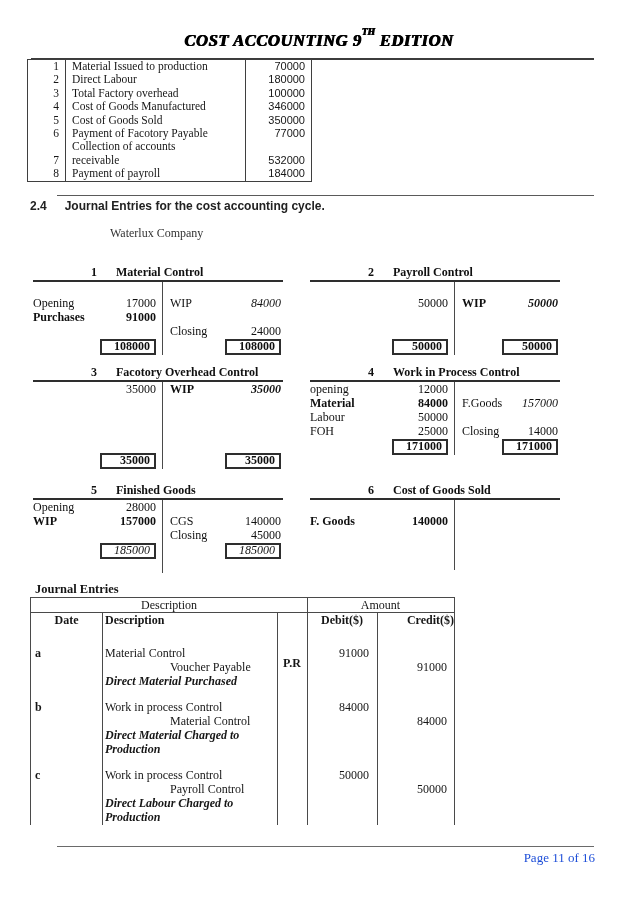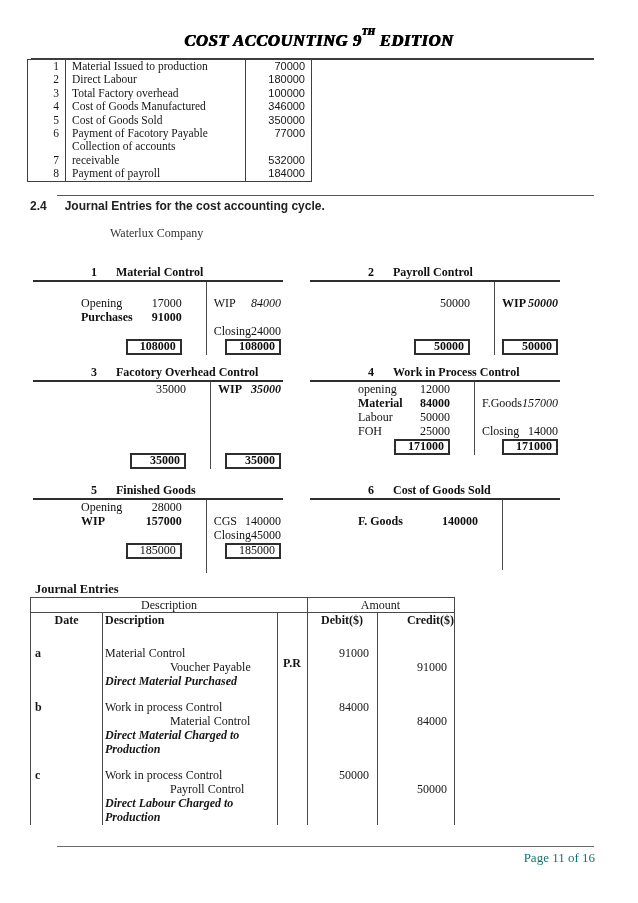--- a/index.html
+++ b/index.html
@@ -35,29 +35,29 @@
   .company{position:absolute;left:110px;top:226px;
     font-family:Liberation Serif, serif;font-size:12px;color:#333;}
 
   
   .ta{position:absolute;width:250px;font-size:12px;line-height:14px;color:#101010;}
   .ta-head{display:flex;align-items:flex-end;height:14px;padding-bottom:1px;
     border-bottom:2px solid #2e2e2e;font-weight:bold;}
   .ta-head .num{margin-left:58px;}
   .ta-head .ttl{margin-left:19px;}
   .ta-body{display:flex;align-items:stretch;}
-  .col-l{width:130px;box-sizing:border-box;border-right:1.5px solid #4a4a4a;padding-right:24px;margin-left:48px;}
+  .col-l{width:130px;box-sizing:border-box;border-right:1.5px solid #4a4a4a;padding-right:6px;}
   .ta-r .col-l{width:145px;}
   .col-r{flex:1;padding-left:7px;padding-right:2px;}
   .tr{display:flex;height:14px;}
   .tr .amt{margin-left:auto;}
   .trb{display:flex;height:17px;padding-top:1px;box-sizing:border-box;}
   .tbox{margin-left:auto;border:2px solid #2e2e2e;min-width:56px;box-sizing:border-box;
     text-align:right;padding:0 4px;line-height:11px;font-weight:bold;}
-  .tbox.n{font-weight:normal;}
+  .tbox.n{font-weight:normal;font-style:italic;}
   .b{font-weight:bold;} .i{font-style:italic;} .bi{font-weight:bold;font-style:italic;}
   .ta1{left:33px;top:265px;} .ta2{left:310px;top:265px;}
   .ta3{left:33px;top:365px;} .ta4{left:310px;top:365px;}
   .ta5{left:33px;top:483px;} .ta6{left:310px;top:483px;}
 
   
   .jhead{position:absolute;left:35px;top:582px;font-weight:bold;font-size:12.5px;}
   .jwrap{position:absolute;left:30px;top:597px;width:425px;height:228px;box-sizing:border-box;
     border:1.5px solid #4a4a4a;border-bottom:none;overflow:hidden;
     font-size:12px;line-height:14px;}
@@ -79,21 +79,21 @@
   .jline{display:flex;}
   .jl-letter{width:71px;padding-left:4px;box-sizing:border-box;font-weight:bold;}
   .jl-desc{width:175px;padding-left:3px;box-sizing:border-box;}
   .jl-desc.indent{padding-left:68px;}
   .jl-pr{width:30px;}
   .jl-debit{width:70px;text-align:right;padding-right:8px;box-sizing:border-box;}
   .jl-credit{flex:1;text-align:right;padding-right:7px;box-sizing:border-box;}
   .jmemo{font-weight:bold;font-style:italic;}
 
   .pagefoot{position:absolute;left:455px;top:850px;width:140px;text-align:right;
-    font-size:13px;color:#0f766e;}
+    font-size:13px;color:#1d4ed8;}
 </style>
 </head>
 <body>
 
 <div id="page">
 
   <div class="doc-title"><span>COST ACCOUNTING 9</span><sup>TH</sup><span> EDITION</span></div>
 
   <div class="rule rule-top"></div>
 

